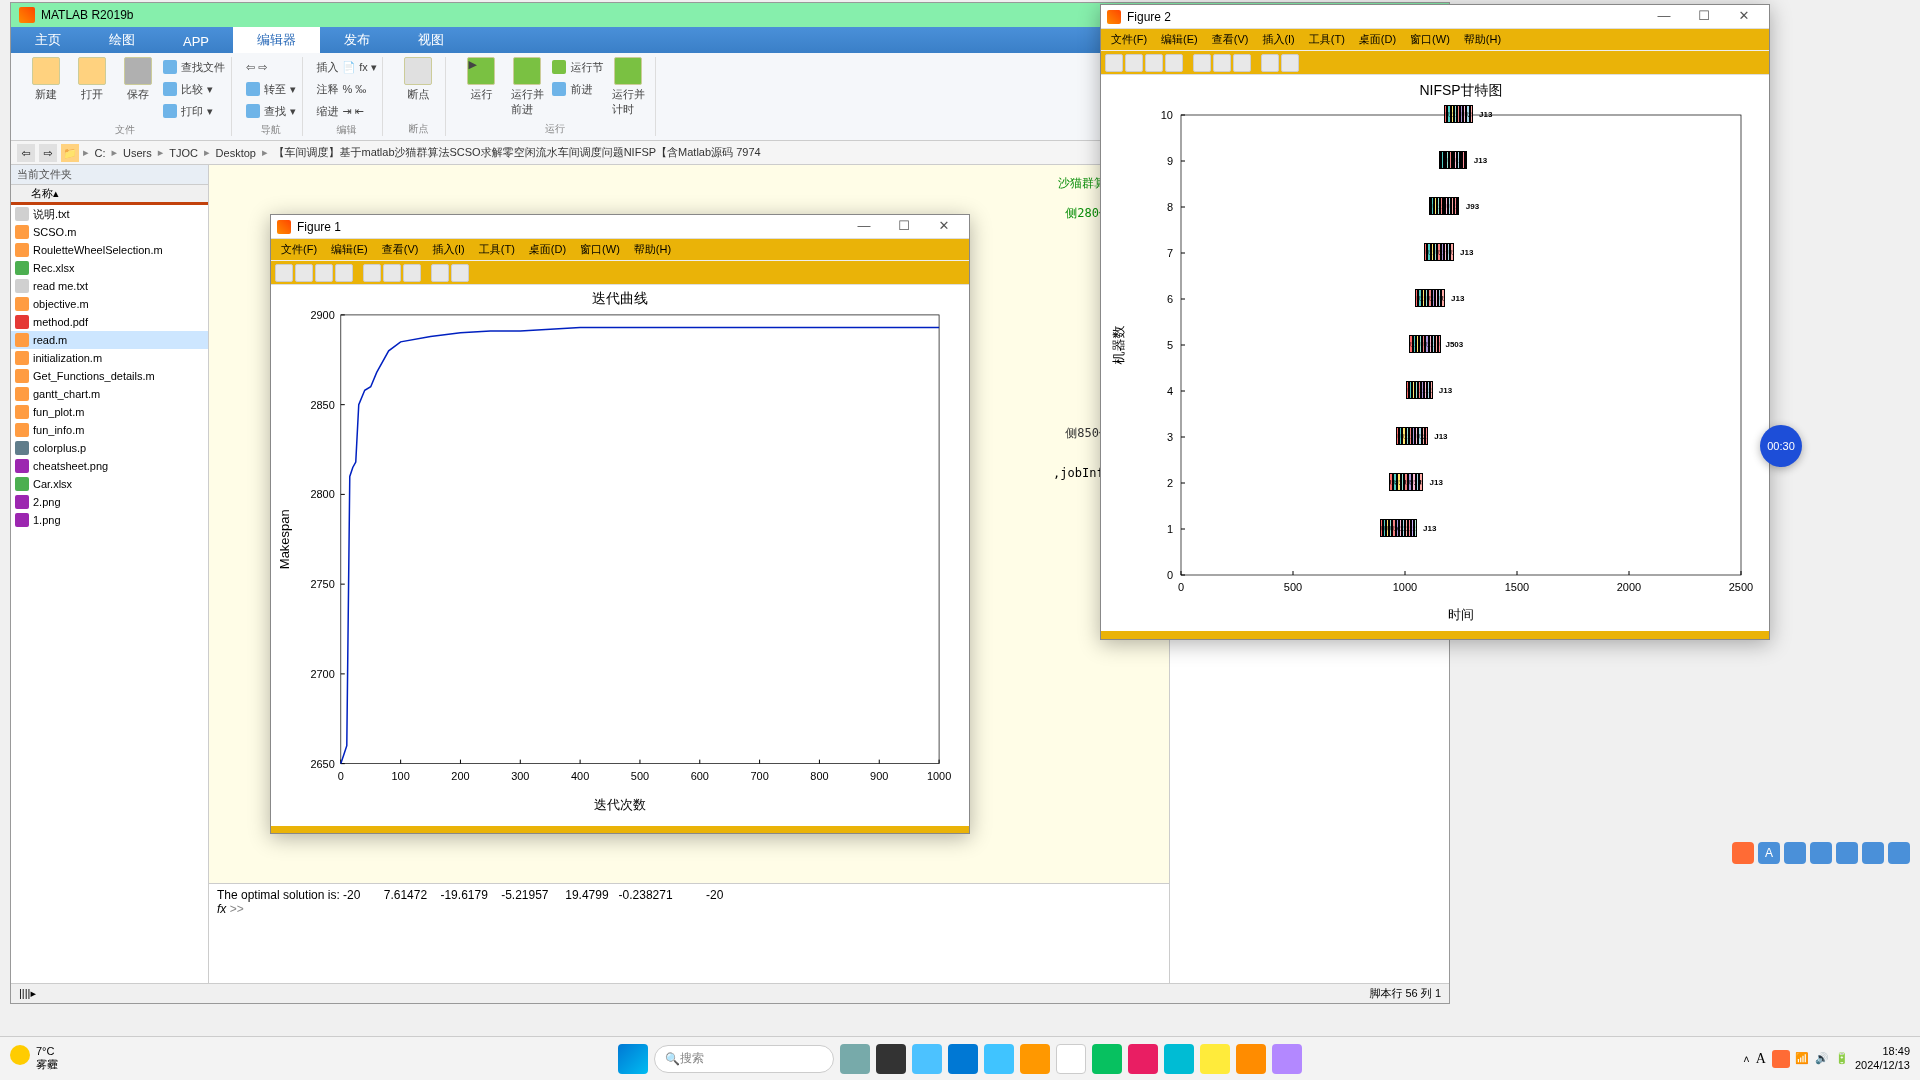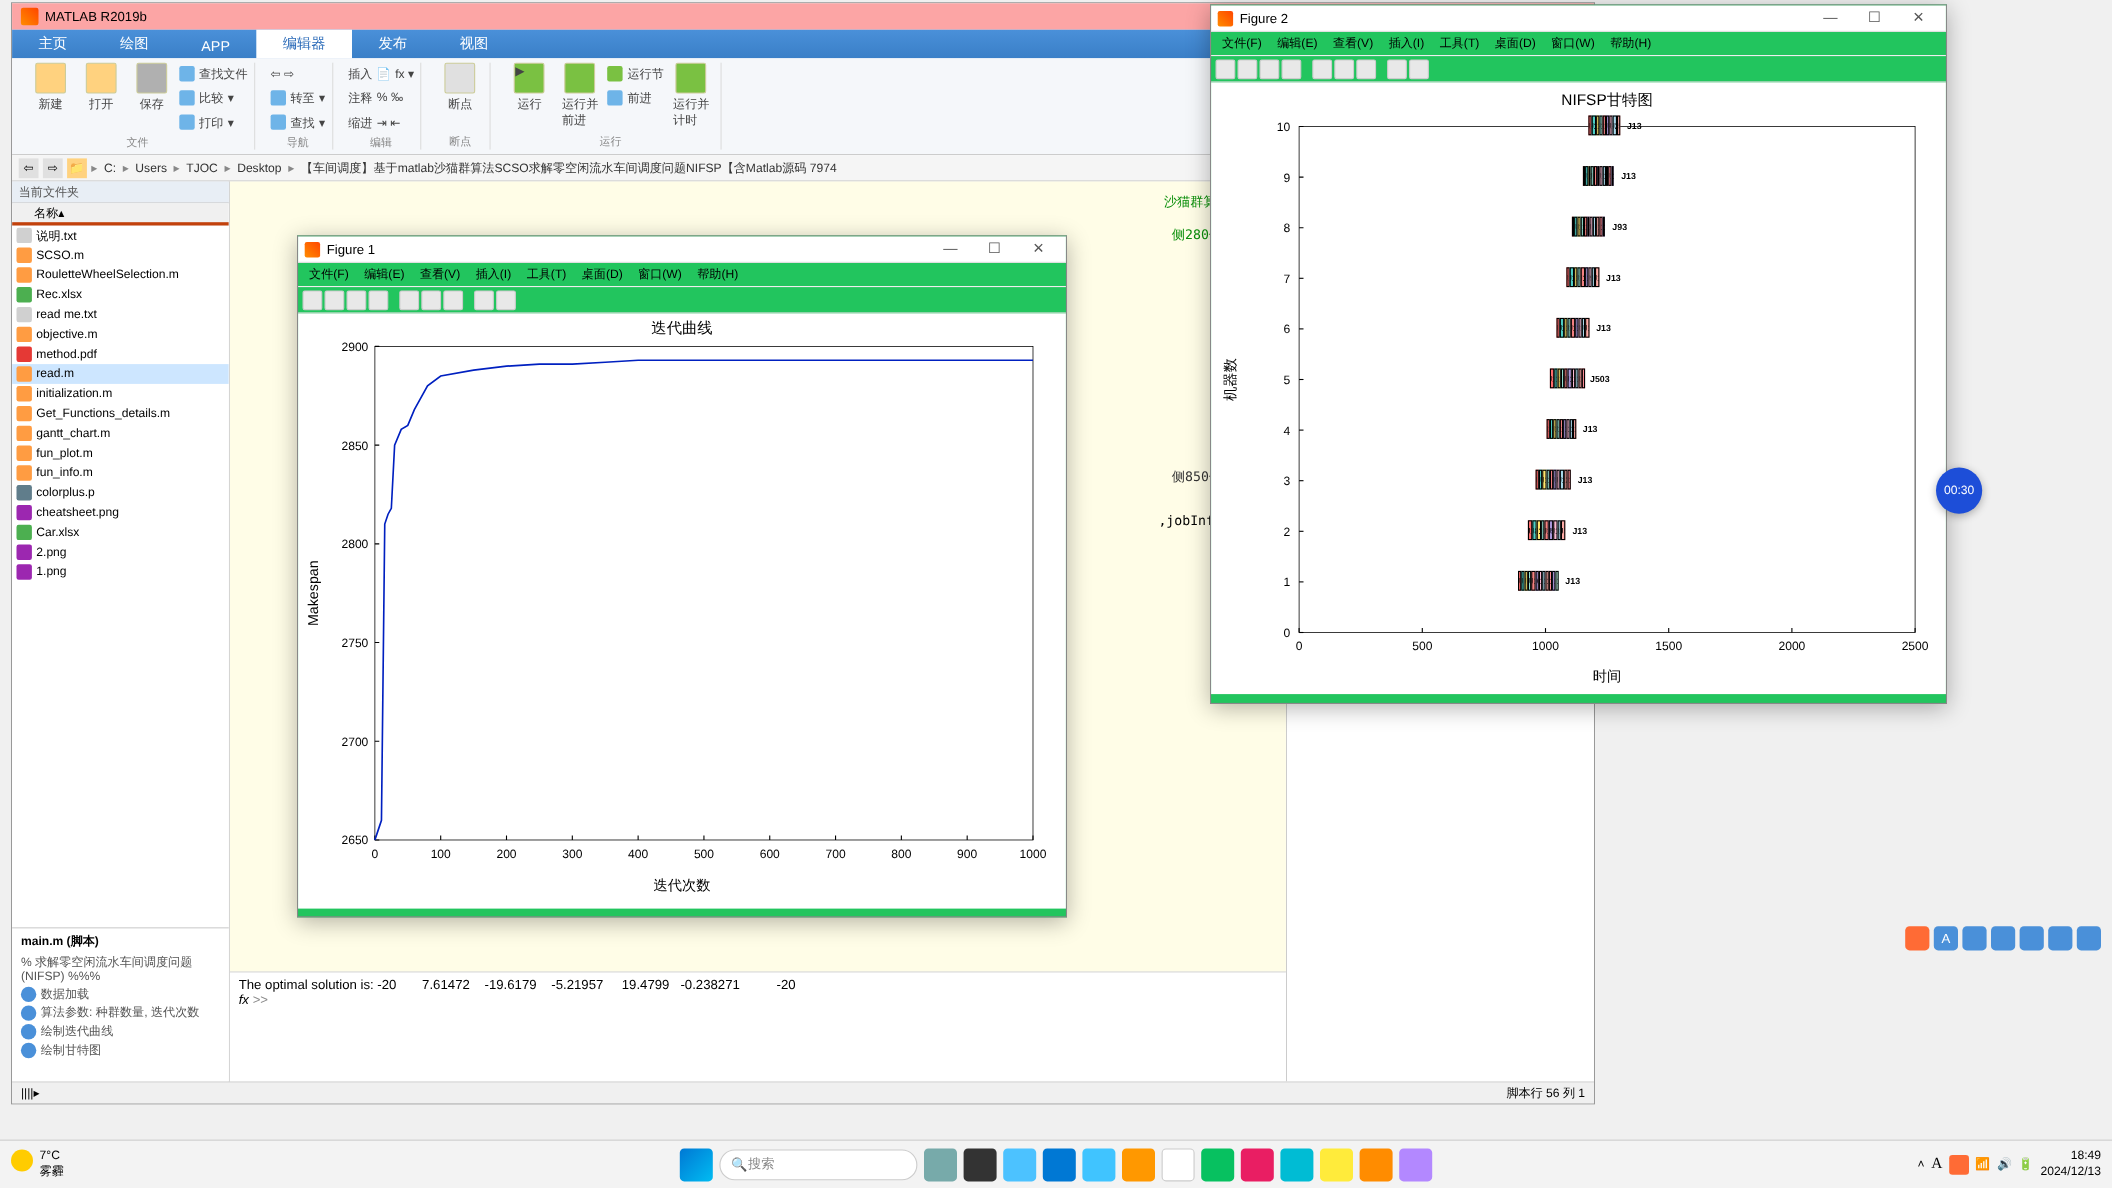--- a/index.html
+++ b/index.html
@@ -1,20 +1,20 @@
 <!DOCTYPE html>
 <html><head>
 <meta charset="utf-8">
 <style>
 * { margin:0; padding:0; box-sizing:border-box; font-family:"Microsoft YaHei",Arial,sans-serif; }
 body { width:1920px; height:1080px; background:#f0f0f0; overflow:hidden; position:relative; font-size:12px; }
 
 
 .matlab-main { position:absolute; left:10px; top:2px; width:1440px; height:1002px; background:#fff; border:1px solid #999; }
-.title-bar { height:24px; background:#fca5a5; display:flex; align-items:center; padding:0 8px; }
+.title-bar { height:24px; background:#86efac; display:flex; align-items:center; padding:0 8px; }
 .title-bar .logo { width:16px; height:16px; background:linear-gradient(45deg,#ff8c00,#ff4500); border-radius:2px; margin-right:6px; }
 .title-bar .ttl { font-size:12px; }
 .win-btns { display:flex; margin-left:auto; gap:2px; }
 .win-btn { width:40px; height:20px; text-align:center; line-height:18px; font-size:12px; color:#555; }
 
 .ribbon-tabs { height:26px; background:linear-gradient(#4a90d9,#3a7fc7); display:flex; align-items:flex-end; }
 .rtab { padding:4px 24px; color:#fff; font-size:13px; }
 .rtab.active { background:#fff; color:#2a6ab8; }
 .ribbon-right { margin-left:auto; display:flex; align-items:center; gap:10px; padding-right:10px; color:#fff; }
 .search-box { width:60px; height:18px; background:#fff; border-radius:2px; }
@@ -61,21 +61,21 @@
 .console-area { height:100px; background:#fff; border-top:1px solid #ccc; font-family:Consolas,monospace; font-size:12px; padding:4px 8px; overflow:hidden; }
 .console-line { white-space:pre; }
 .prompt { color:#888; }
 
 .workspace-panel { width:280px; border-left:1px solid #ccc; background:#fff; }
 
 .status-bar { height:20px; background:#f0f0f0; border-top:1px solid #ccc; display:flex; align-items:center; padding:0 8px; font-size:11px; }
 .status-bar .right { margin-left:auto; display:flex; }
 
 
-.fig-win { position:absolute; background:#22c55e; border:1px solid #888; box-shadow:0 4px 20px rgba(0,0,0,.3); }
+.fig-win { position:absolute; background:#eab308; border:1px solid #888; box-shadow:0 4px 20px rgba(0,0,0,.3); }
 .fig-title { height:24px; background:#fff; display:flex; align-items:center; padding:0 6px; font-size:12px; border-bottom:1px solid #ddd; }
 .fig-title .logo { width:14px; height:14px; background:linear-gradient(45deg,#ff8c00,#ff4500); border-radius:2px; margin-right:6px; }
 .fig-title .wbtns { margin-left:auto; display:flex; gap:2px; }
 .fig-title .wb { width:38px; height:18px; text-align:center; font-size:13px; color:#555; }
 .fig-menu { height:22px; display:flex; align-items:center; padding:0 4px; gap:2px; font-size:11px; border-bottom:1px solid #eee; }
 .fig-menu span { padding:2px 6px; }
 .fig-tb { height:24px; display:flex; align-items:center; padding:0 4px; gap:2px; border-bottom:1px solid #ddd; }
 .fig-tb .tic { width:18px; height:18px; background:#e8e8e8; border:1px solid #ccc; border-radius:2px; }
 .fig-plot { flex:1; position:relative; background:#fff; }
 
@@ -309,40 +309,20 @@
               <span>Car.xlsx</span>
             </div>
             <div class="file-item">
               <div class="file-ic ic-png"></div>
               <span>2.png</span>
             </div>
             <div class="file-item">
               <div class="file-ic ic-png"></div>
               <span>1.png</span>
             </div>
-          </div>
-      </div>
-      <div class="detail-panel">
-        <div class="hdr">main.m (脚本)</div>
-        <div class="line">% 求解零空闲流水车间调度问题(NIFSP) %%%</div>
-        <div class="line">
-            <div class="gic"></div>
-            <span>数据加载</span>
-          </div>
-        <div class="line">
-            <div class="gic"></div>
-            <span>算法参数: 种群数量, 迭代次数</span>
-          </div>
-        <div class="line">
-            <div class="gic"></div>
-            <span>绘制迭代曲线</span>
-          </div>
-        <div class="line">
-            <div class="gic"></div>
-            <span>绘制甘特图</span>
           </div>
       </div>
     </div>
 
     <div class="editor-area">
       <div class="editor-content">
         <div class="code-snip code-text" style="right:10px; top:10px">沙猫群算法SCSO求</div>
         <div class="code-snip code-text" style="right:10px; top:40px">侧280像素和上方</div>
         <div class="code-snip" style="right:10px; top:260px">侧850像素和上方</div>
         <div class="code-snip" style="right:10px; top:300px;color:#000">,jobInfo); % 调</div>

